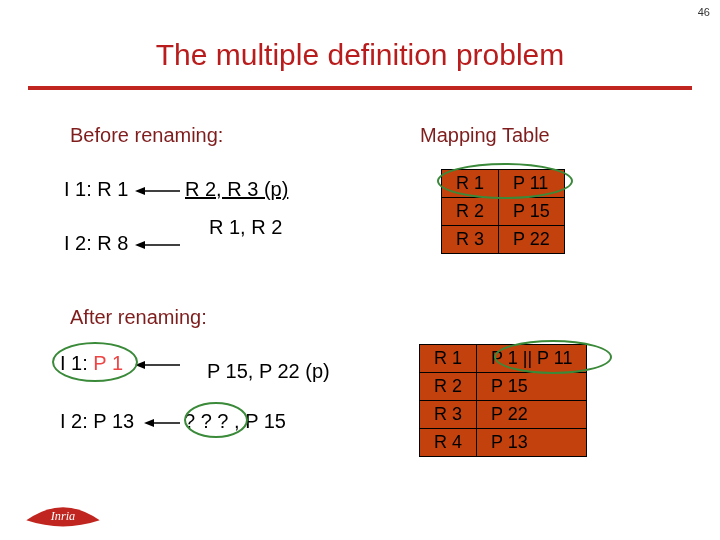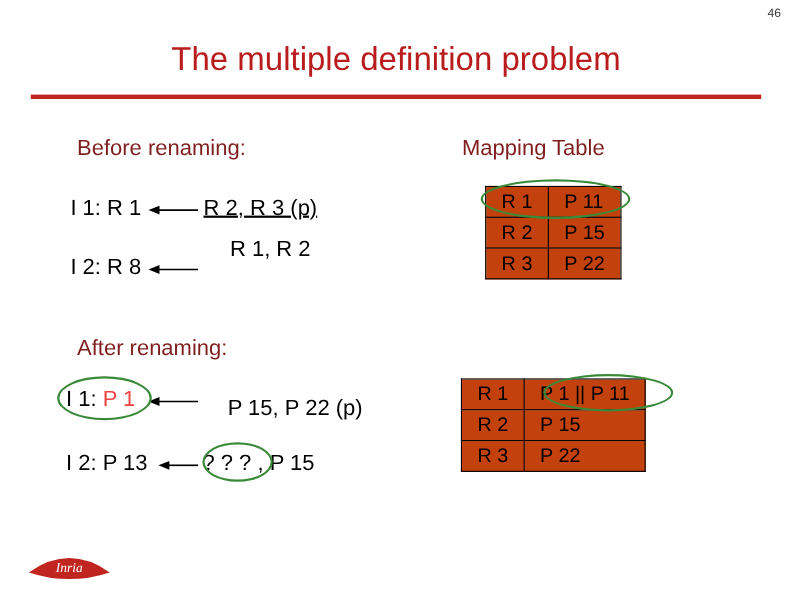--- a/index.html
+++ b/index.html
@@ -162,20 +162,24 @@
     <td style="min-width:110px;">P 1 || P 11</td>
   </tr>
   <tr>
     <td>R 2</td>
     <td>P 15</td>
   </tr>
   <tr>
     <td>R 3</td>
     <td>P 22</td>
   </tr>
+  <tr>
+    <td>R 4</td>
+    <td>P 13</td>
+  </tr>
 </tbody>
   </table>
 
 <div class="green-oval" style="top:340px; left:494px; width:118px; height:34px;"></div>
 
 <svg class="logo" viewBox="0 0 100 34">
   <path d="M2 24 Q 50 -10 98 24 Q 50 40 2 24 Z" fill="#c0261f"></path>
   <text x="50" y="23" text-anchor="middle" font-family="Georgia, serif" font-style="italic" font-size="16" fill="#fff">Inria</text>
 </svg>
 

